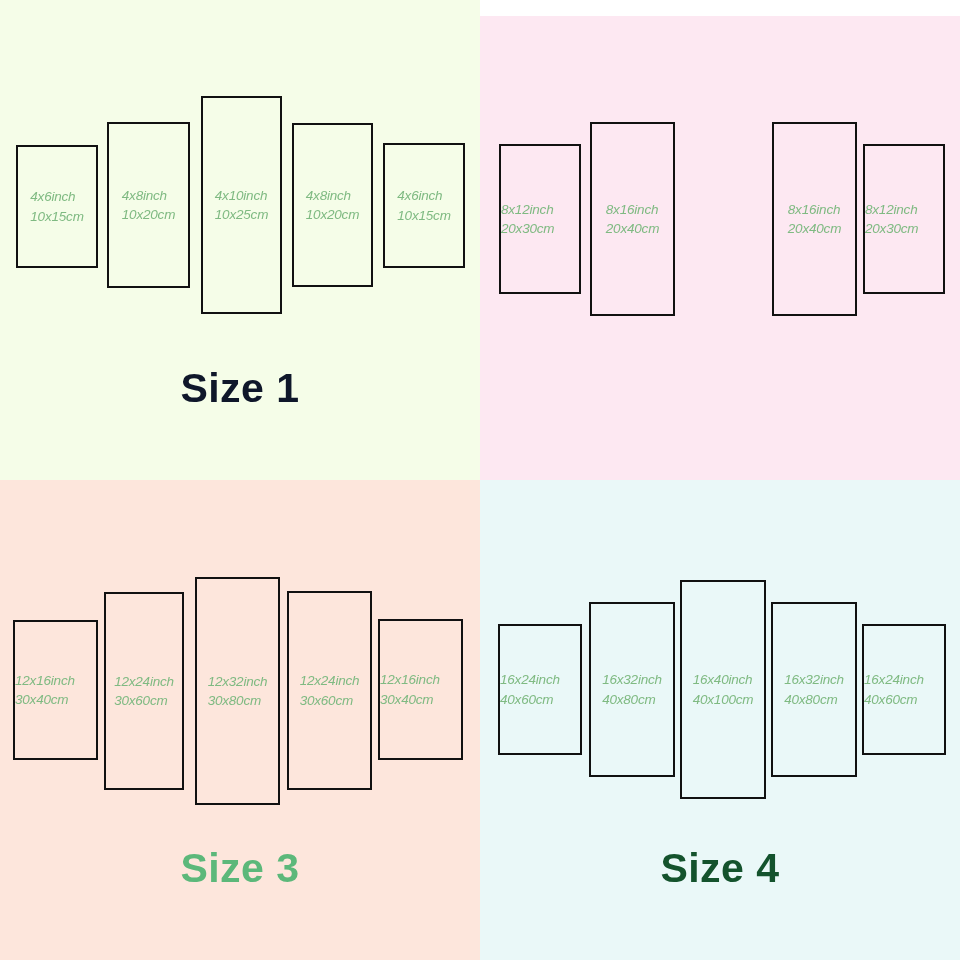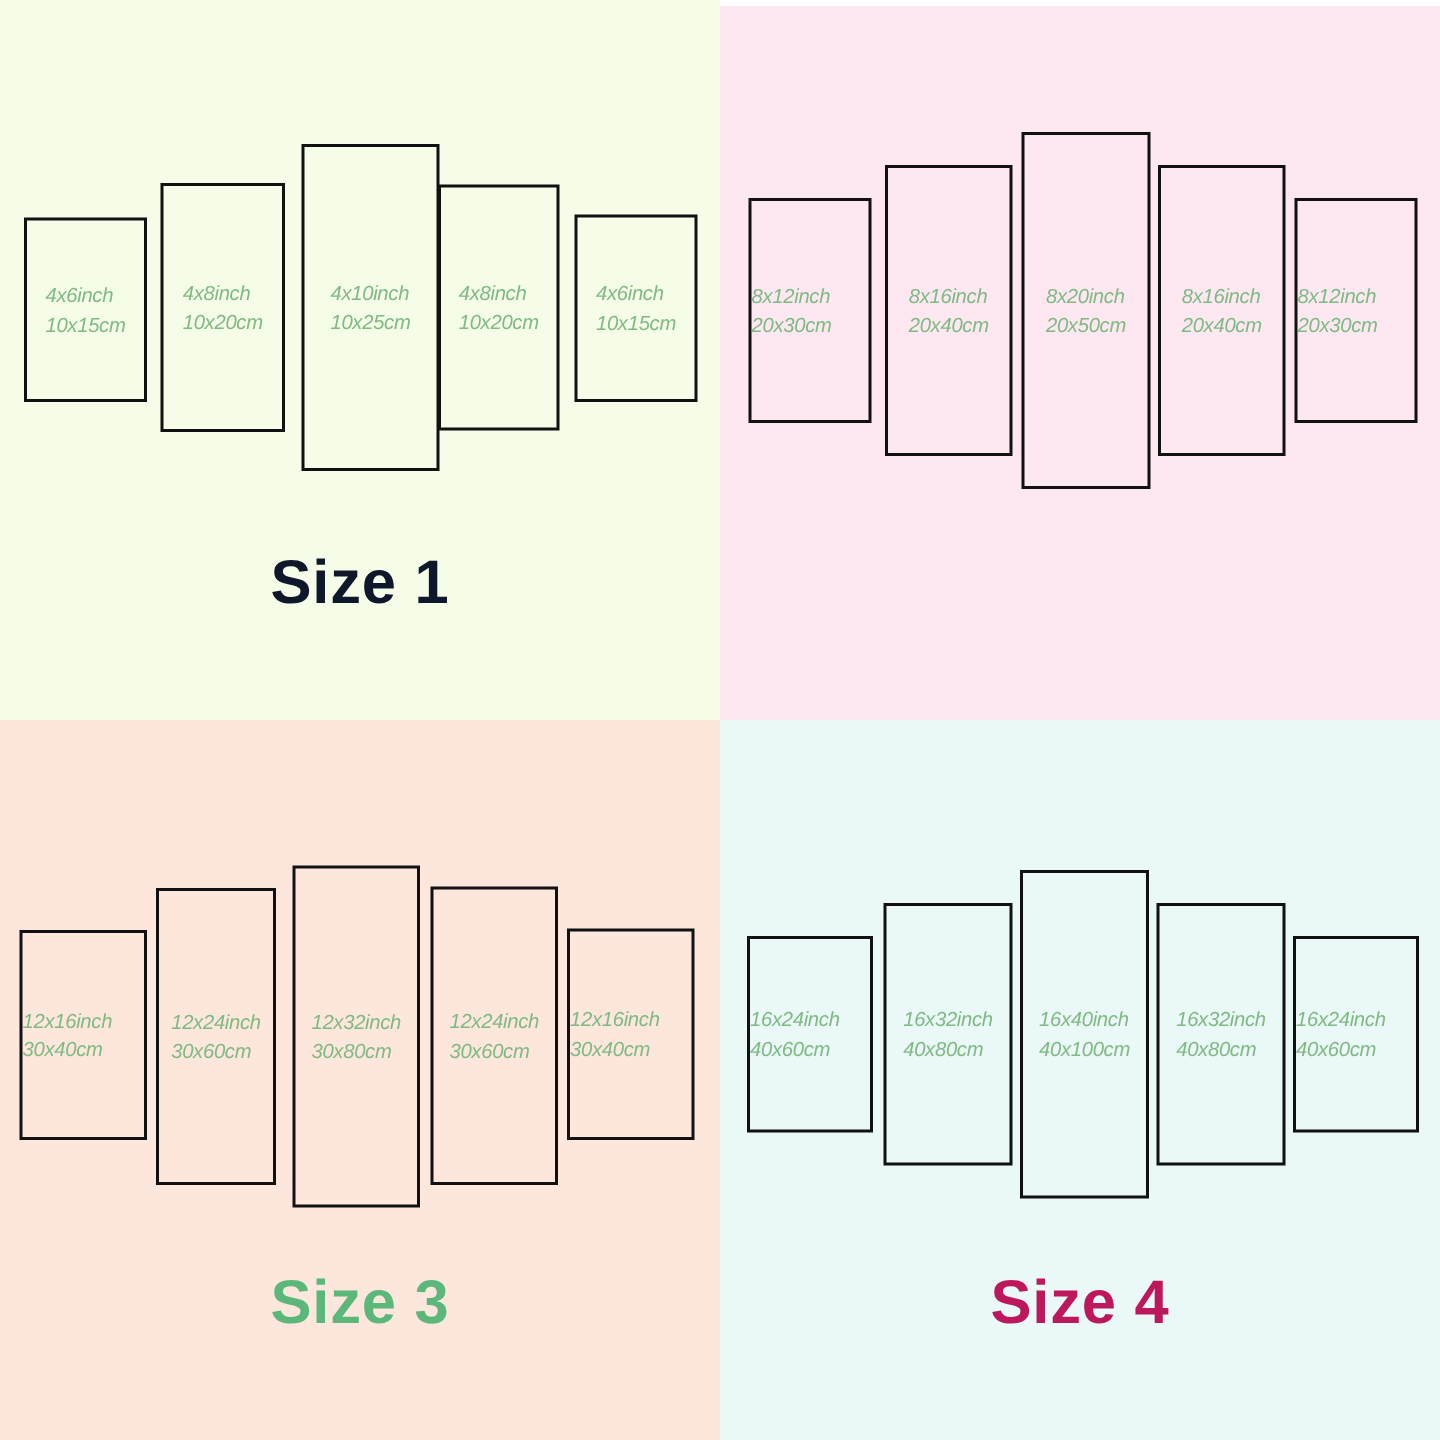--- a/index.html
+++ b/index.html
@@ -79,59 +79,53 @@
           <div>4x6inch</div>
           <div>10x15cm</div>
         </div>
       </div>
       <div class="panel" style="left: 107px; top: 122px; width: 83px; height: 166px; border-color: rgb(17, 17, 17);">
         <div class="panel-label" style="color: rgb(127, 186, 130);">
           <div>4x8inch</div>
           <div>10x20cm</div>
         </div>
       </div>
-      <div class="panel" style="left: 201px; top: 96px; width: 92px; height: 218px; border-color: rgb(17, 17, 17);">
+      <div class="panel" style="left: 201px; top: 96px; width: 81px; height: 218px; border-color: rgb(17, 17, 17);">
         <div class="panel-label" style="color: rgb(127, 186, 130);">
           <div>4x10inch</div>
           <div>10x25cm</div>
         </div>
       </div>
       <div class="panel" style="left: 292px; top: 123px; width: 81px; height: 164px; border-color: rgb(17, 17, 17);">
         <div class="panel-label" style="color: rgb(127, 186, 130);">
           <div>4x8inch</div>
           <div>10x20cm</div>
         </div>
       </div>
       <div class="panel" style="left: 383px; top: 143px; width: 82px; height: 125px; border-color: rgb(17, 17, 17);">
         <div class="panel-label" style="color: rgb(127, 186, 130);">
           <div>4x6inch</div>
           <div>10x15cm</div>
         </div>
       </div>
       <div class="watermark" style="top: 335px;"></div>
       <div class="size-title" style="top: 365px; color: #0f172a;">Size 1</div>
     </div>
-    <div class="quadrant" style="left: 480px; top: 4px;">
+    <div class="quadrant" style="left: 480px; top: 16px;">
       <div class="q-bg" style="background: rgb(253, 232, 242);"></div>
       <div class="panel clip" style="left: 19px; top: 128px; width: 82px; height: 150px; border-color: rgb(17, 17, 17);">
         <div class="panel-label" style="color: rgb(127, 186, 130);">
           <div>8x12inch</div>
           <div>20x30cm</div>
         </div>
       </div>
       <div class="panel" style="left: 110px; top: 106px; width: 85px; height: 194px; border-color: rgb(17, 17, 17);">
         <div class="panel-label" style="color: rgb(127, 186, 130);">
           <div>8x16inch</div>
           <div>20x40cm</div>
-        </div>
-      </div>
-      <div class="panel" style="left: 201px; top: 84px; width: 86px; height: 238px; border-color: rgb(17, 17, 17);">
-        <div class="panel-label" style="color: rgb(127, 186, 130);">
-          <div>8x20inch</div>
-          <div>20x50cm</div>
         </div>
       </div>
       <div class="panel" style="left: 292px; top: 106px; width: 85px; height: 194px; border-color: rgb(17, 17, 17);">
         <div class="panel-label" style="color: rgb(127, 186, 130);">
           <div>8x16inch</div>
           <div>20x40cm</div>
         </div>
       </div>
       <div class="panel clip" style="left: 383px; top: 128px; width: 82px; height: 150px; border-color: rgb(17, 17, 17);">
         <div class="panel-label" style="color: rgb(127, 186, 130);">
@@ -202,15 +196,15 @@
           <div>40x80cm</div>
         </div>
       </div>
       <div class="panel clip" style="left: 382px; top: 144px; width: 84px; height: 131px; border-color: rgb(17, 17, 17);">
         <div class="panel-label" style="color: rgb(127, 186, 130);">
           <div>16x24inch</div>
           <div>40x60cm</div>
         </div>
       </div>
       <div class="watermark" style="top: 335px;"></div>
-      <div class="size-title" style="top: 365px; color: #be185d;">Size 4</div>
+      <div class="size-title" style="top: 365px; color: #14532d;">Size 4</div>
     </div>
   </div>
 
 </body></html>

